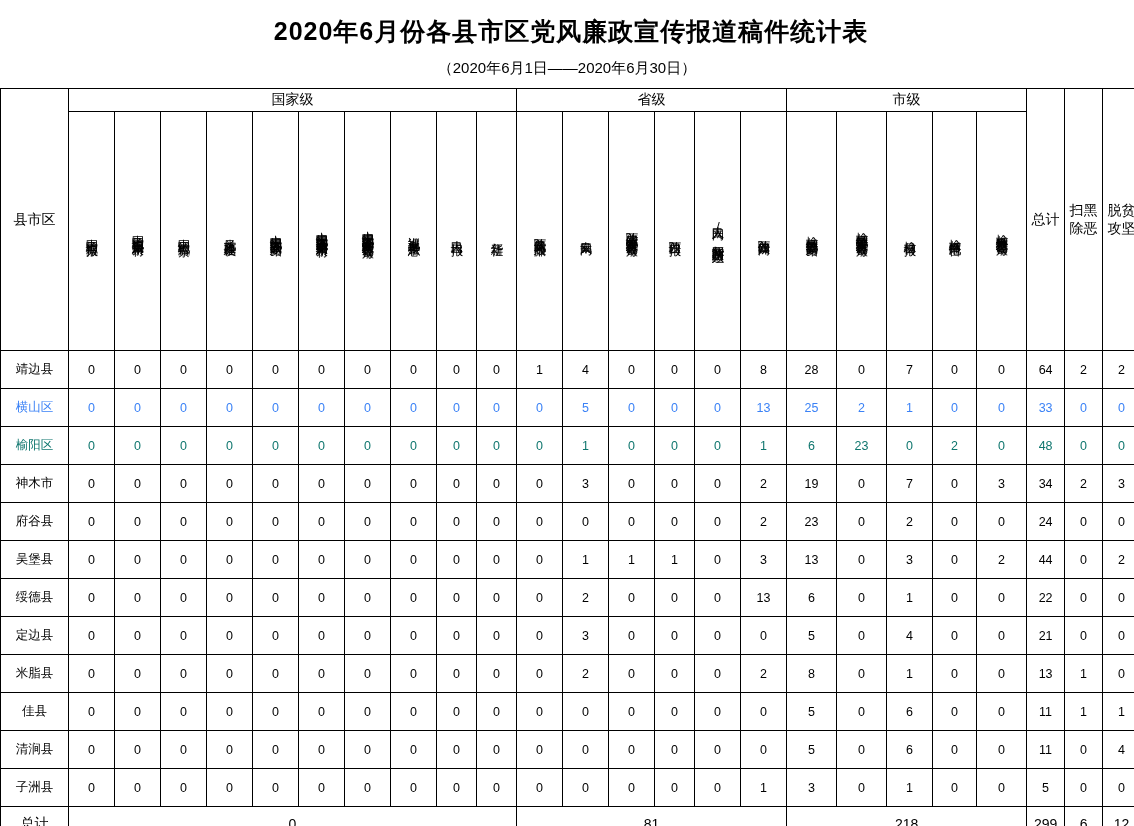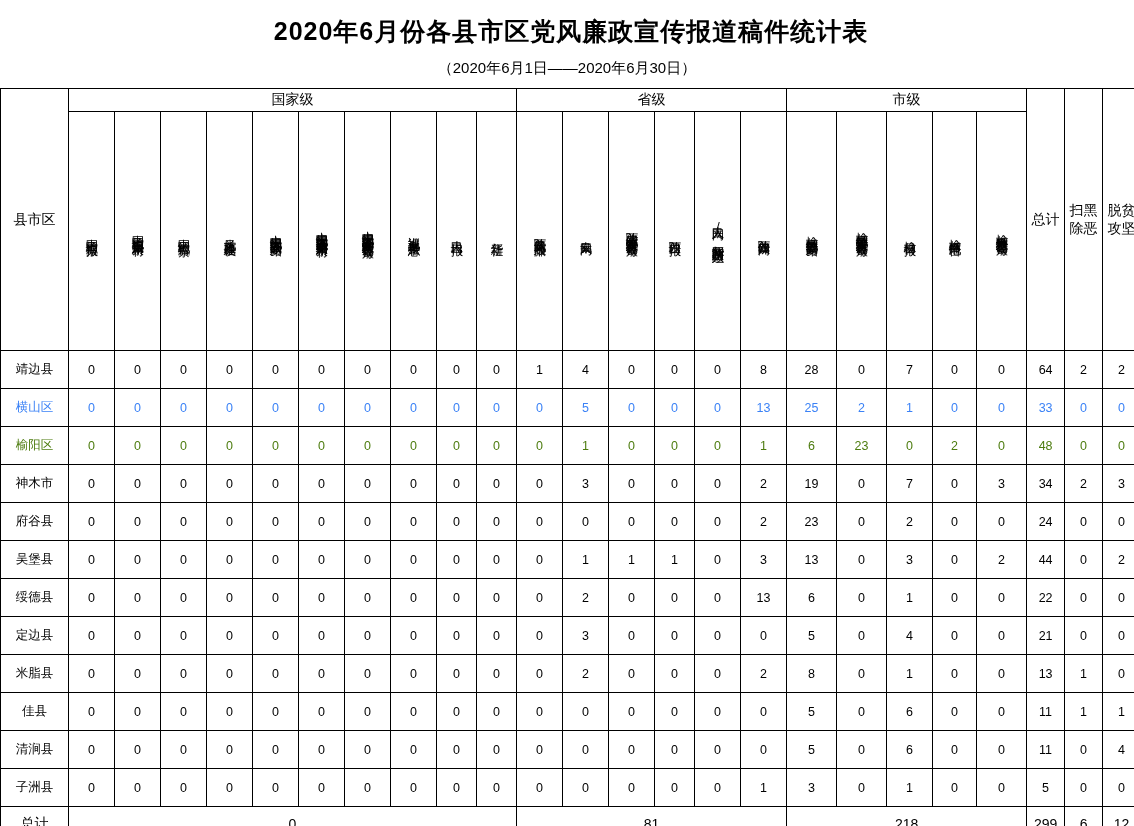--- a/index.html
+++ b/index.html
@@ -82,21 +82,21 @@
     height: 37px;
   }
   td.num {
     font-size: 13px;
   }
   tr.data-row td {
     height: 37px;
   }
   .c-red { color: #000000; }
   .c-yellow { color: #3b82f6; }
-  .c-blue { color: #4d7c0f; }
+  .c-blue { color: #0f766e; }
   .c-black { color: #000; }
   tr.total-row td {
     height: 33px;
     font-size: 14px;
   }
 </style>
 </head>
 <body>
 
 <div class="page">

